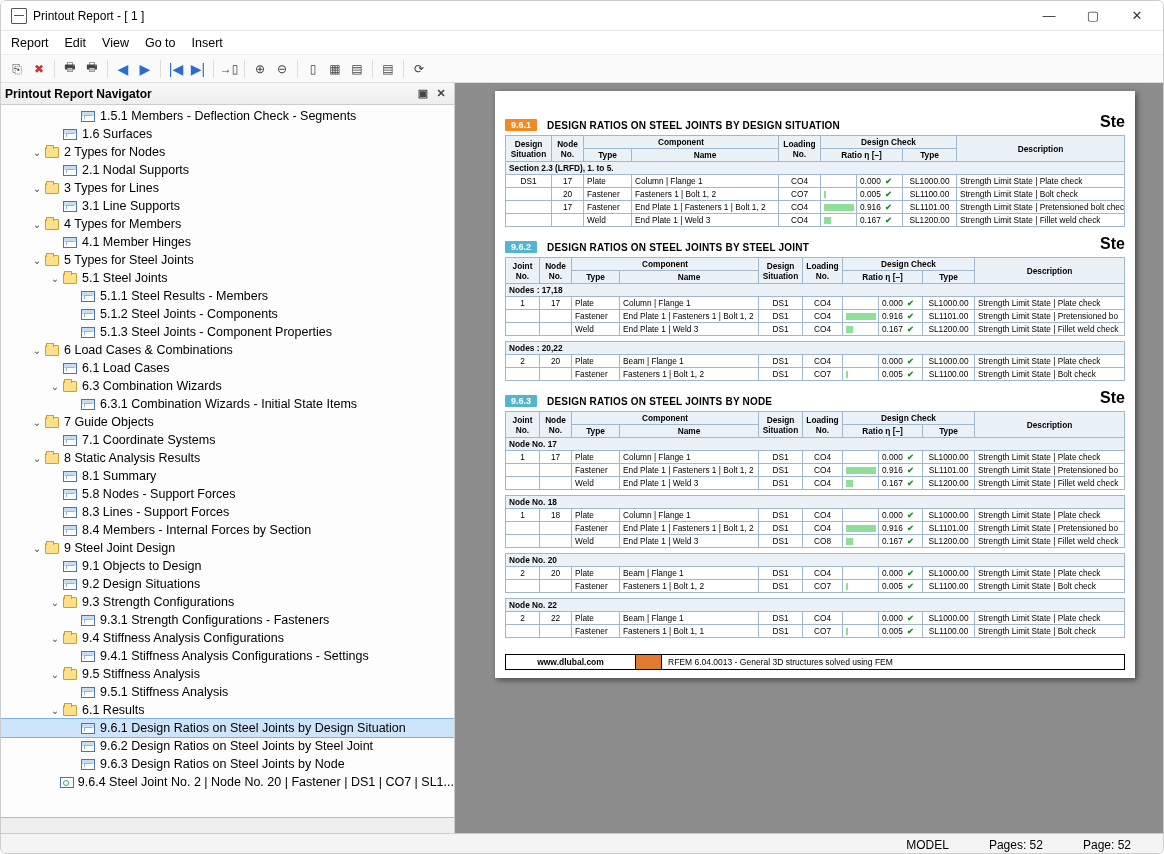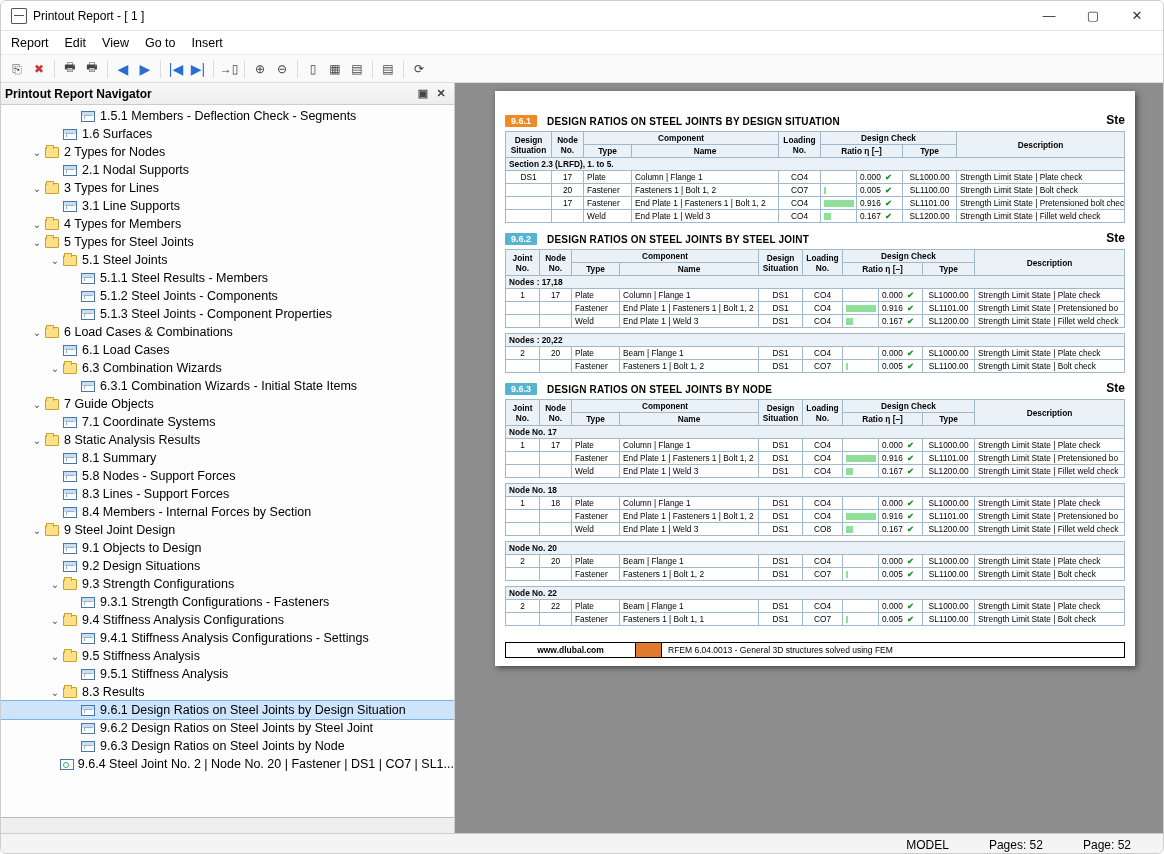--- a/index.html
+++ b/index.html
@@ -48,21 +48,21 @@
 
 
 .preview { flex:1; background:#8d8d8d; overflow:auto; position:relative; }
 .shadowwrap { margin: 8px 0 8px 40px; }
 .page { width: 640px; background:#fff; box-shadow: 2px 2px 6px rgba(0,0,0,0.5); padding: 14px 10px 8px 10px; font-size: 9px; color:#000; }
 .sect-hdr { display:flex; align-items:flex-end; margin: 8px 0 4px 0; }
 .sect-tag { color:#fff; font-weight:700; font-size:9px; padding:1px 6px; border-radius:1px; margin-right:10px; }
 .orange { background:#f08a24; }
 .cyan { background:#55b4cf; }
 .sect-title { font-size:10px; font-weight:700; letter-spacing:0.2px; flex:1; }
-.sect-right { font-size:12px; font-weight:700; }
+.sect-right { font-size:16px; font-weight:700; }
 table.rep { width:100%; border-collapse:collapse; font-size:8.3px; table-layout:fixed; }
 table.rep th, table.rep td { border:1px solid #9fb8cc; padding:1px 3px; overflow:hidden; white-space:nowrap; text-overflow:clip; }
 table.rep th { background:#eaf1f7; font-weight:600; text-align:center; }
 td.c { text-align:center; }
 td.r { text-align:left; }
 .subhdr { background:#eaf1f7 !important; font-weight:600; }
 .chk { color:#1a8f2e; font-weight:700; margin-left:2px; }
 .bar { display:inline-block; height:7px; background:#8fdf99; vertical-align:middle; }
 .barw { width:34px; display:inline-block; text-align:left; }
 .foot { margin-top:16px; border:1px solid #000; display:flex; font-size:8.5px; }
@@ -185,20 +185,28 @@
         </div>
         <div class="node">
           <span class="pad" style="width:29px"></span>
           <span class="chev ">⌄</span>
           <span class="ic">
             <span class="folder"></span>
           </span>
           <span>4 Types for Members</span>
         </div>
         <div class="node">
+          <span class="pad" style="width:47px"></span>
+          <span class="chev none">·</span>
+          <span class="ic">
+            <span class="table-ic"></span>
+          </span>
+          <span>4.1 Member Hinges</span>
+        </div>
+        <div class="node">
           <span class="pad" style="width:29px"></span>
           <span class="chev ">⌄</span>
           <span class="ic">
             <span class="folder"></span>
           </span>
           <span>5 Types for Steel Joints</span>
         </div>
         <div class="node">
           <span class="pad" style="width:47px"></span>
           <span class="chev ">⌄</span>
@@ -390,21 +398,21 @@
             <span class="table-ic"></span>
           </span>
           <span>9.5.1 Stiffness Analysis</span>
         </div>
         <div class="node">
           <span class="pad" style="width:47px"></span>
           <span class="chev ">⌄</span>
           <span class="ic">
             <span class="folder"></span>
           </span>
-          <span>8.3 Results</span>
+          <span>6.1 Results</span>
         </div>
         <div class="node selected">
           <span class="pad" style="width:65px"></span>
           <span class="chev none">·</span>
           <span class="ic">
             <span class="table-ic"></span>
           </span>
           <span>9.6.1 Design Ratios on Steel Joints by Design Situation</span>
         </div>
         <div class="node">

